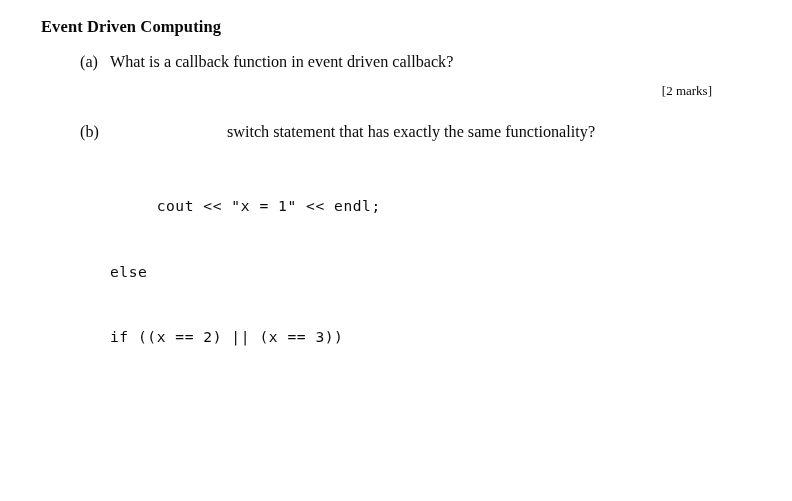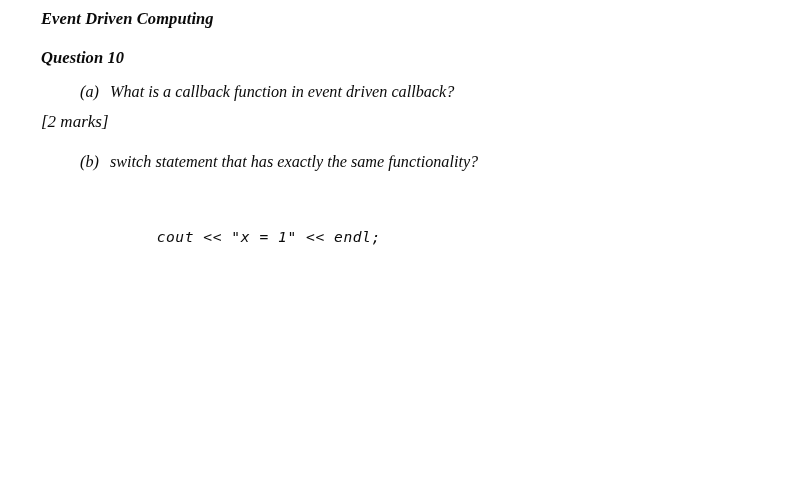--- a/index.html
+++ b/index.html
@@ -13,24 +13,23 @@
     position: relative;
     overflow: hidden;
     font-family: "Liberation Serif", "DejaVu Serif", serif;
     color: #0a0a0a;
     -webkit-font-smoothing: antialiased;
   }
 
   .page {
     position: absolute;
     left: 41px;
-    top: 0;
+    top: 8px;
     width: 671px;   
     height: 397px;
-    font-style: italic;
   }
 
   
   .doc-title {
     font-size: 16.5px;
     font-weight: bold;
     line-height: 1;
     margin: 0;
     padding-top: 11px;
     letter-spacing: 0.1px;
@@ -68,26 +67,27 @@
     text-justify: inter-word;
   }
   .item-body .line-1 {
     display: block;
     text-align: justify;
     text-align-last: justify;
     white-space: normal;
   }
   .item-body .line-2 {
     display: block;
-    text-align: left;
+    text-align: center;
   }
 
   
   .marks {
-    font-size: 17px;
+    text-align: right;
+    font-size: 13px;
     line-height: 21.5px;
   }
   .marks-2 { margin-top: 7px; }
 
   
   .code-block {
     margin-left: 69px;     
     margin-top: 9px;
     font-family: "DejaVu Sans Mono", "Liberation Mono", monospace;
     font-size: 14.6px;
@@ -101,38 +101,39 @@
     white-space: pre;
   }
 </style>
 </head>
 <body>
 
 <div class="page">
 
   <h1 class="doc-title">Event Driven Computing</h1>
 
-  <h2 class="question-heading">Question 10</h2>
 
   <div class="item item-a">
     <span class="item-label">(a)</span>
     <div class="item-body">What is a callback function in event driven callback?</div>
   </div>
 
   <div class="marks marks-2">[2 marks]</div>
 
   <div class="item item-b">
     <span class="item-label">(b)</span>
     <div class="item-body">
       <span class="line-2">switch statement that has exactly the same functionality?</span>
     </div>
   </div>
 
   <div class="code-block">
     <span class="code-line">     cout &lt;&lt; "x = 1" &lt;&lt; endl;</span>
+    <span class="code-line">else</span>
+    <span class="code-line">if ((x == 2) || (x == 3))</span>
     
     
     
     
     
     
   </div>
 
 </div>
 

